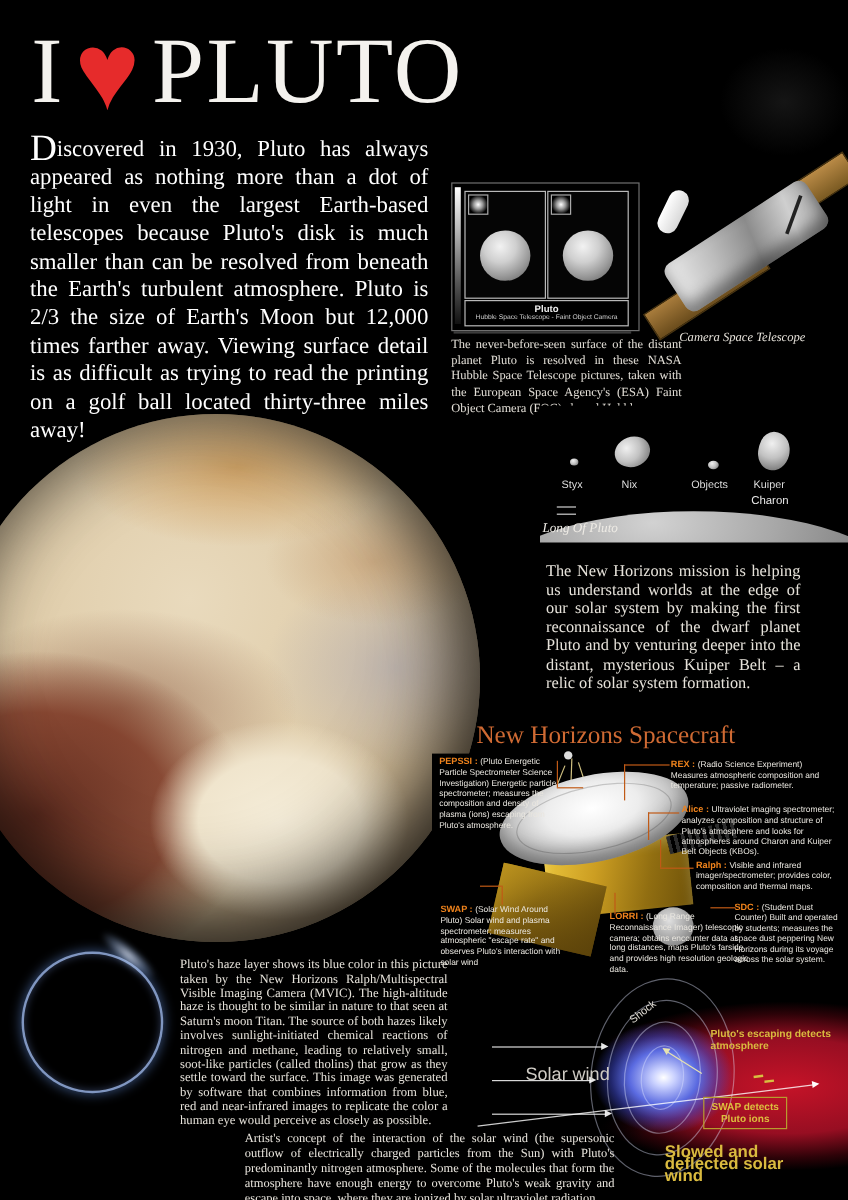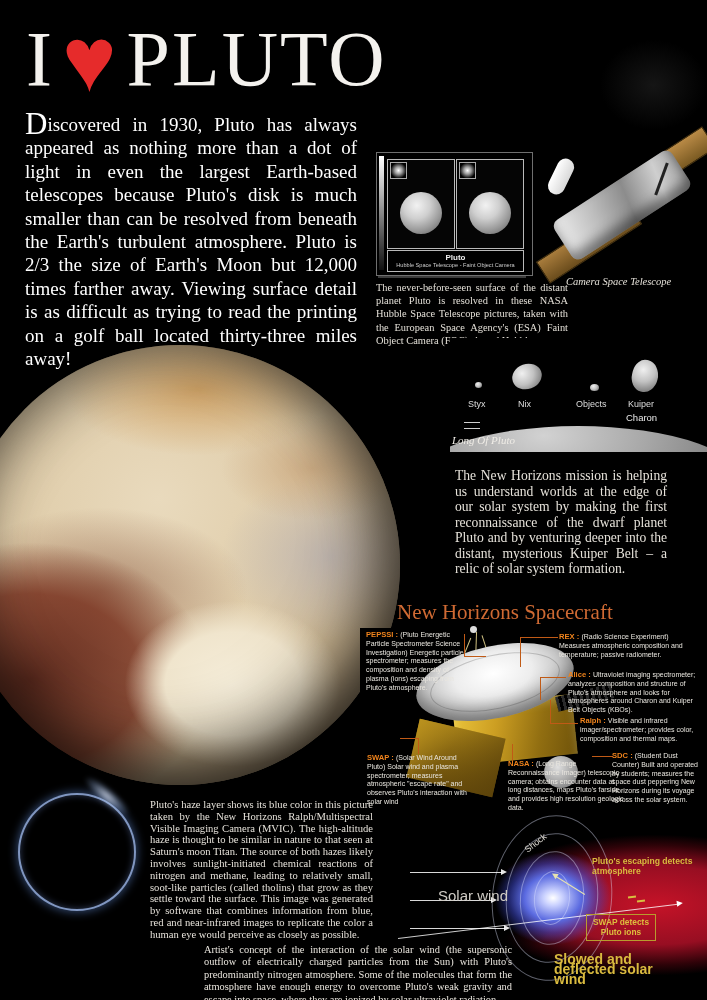--- a/index.html
+++ b/index.html
@@ -212,21 +212,21 @@
   <div class="oline" style="left:418px;top:738px;width:1px;height:16px;"></div>
   <div class="oline" style="left:400px;top:738px;width:18px;height:1px;"></div>
   <div class="oline" style="left:512px;top:744px;width:1px;height:18px;"></div>
   <div class="oline" style="left:592px;top:756px;width:21px;height:1px;"></div>
 
   <div class="instr" style="left:366px;top:631px;width:98px;"><span class="nm">PEPSSI : </span><span>(Pluto Energetic Particle Spectrometer Science Investigation) Energetic particle spectrometer; measures the composition and density of plasma (ions) escaping from Pluto's atmosphere.</span></div>
   <div class="instr" style="left:559px;top:633px;width:142px;"><span class="nm">REX : </span><span>(Radio Science Experiment) Measures atmospheric composition and temperature; passive radiometer.</span></div>
   <div class="instr" style="left:568px;top:671px;width:136px;"><span class="nm">Alice : </span><span>Ultraviolet imaging spectrometer; analyzes composition and structure of Pluto's atmosphere and looks for atmospheres around Charon and Kuiper Belt Objects (KBOs).</span></div>
   <div class="instr" style="left:580px;top:717px;width:124px;"><span class="nm">Ralph : </span><span>Visible and infrared imager/spectrometer; provides color, composition and thermal maps.</span></div>
   <div class="instr" style="left:367px;top:754px;width:106px;"><span class="nm">SWAP : </span><span>(Solar Wind Around Pluto) Solar wind and plasma spectrometer; measures atmospheric "escape rate" and observes Pluto's interaction with solar wind</span></div>
-  <div class="instr" style="left:508px;top:760px;width:118px;"><span class="nm">NASA : </span><span>(Long Range Reconnaissance Imager) telescopic camera; obtains encounter data at long distances, maps Pluto's farside and provides high resolution geologic data.</span></div>
+  <div class="instr" style="left:508px;top:760px;width:118px;"><span class="nm">LORRI : </span><span>(Long Range Reconnaissance Imager) telescopic camera; obtains encounter data at long distances, maps Pluto's farside and provides high resolution geologic data.</span></div>
   <div class="instr" style="left:612px;top:752px;width:94px;"><span class="nm">SDC : </span><span>(Student Dust Counter) Built and operated by students; measures the space dust peppering New Horizons during its voyage across the solar system.</span></div>
 
   <div class="abs" id="haze-ring"></div>
   <div class="abs" id="haze-arc"></div>
   <div class="abs" id="haze-text">Pluto's haze layer shows its blue color in this picture taken by the New Horizons Ralph/Multispectral Visible Imaging Camera (MVIC). The high-altitude haze is thought to be similar in nature to that seen at Saturn's moon Titan. The source of both hazes likely involves sunlight-initiated chemical reactions of nitrogen and methane, leading to relatively small, soot-like particles (called tholins) that grow as they settle toward the surface. This image was generated by software that combines information from blue, red and near-infrared images to replicate the color a human eye would perceive as closely as possible.</div>
 
   <div class="abs" id="diagram">
     <div id="blue-blob"></div>
     <div class="ringe" style="left:194px;top:61px;width:34px;height:52px;"></div>
     <div class="ringe" style="left:180px;top:41px;width:62px;height:92px;"></div>

